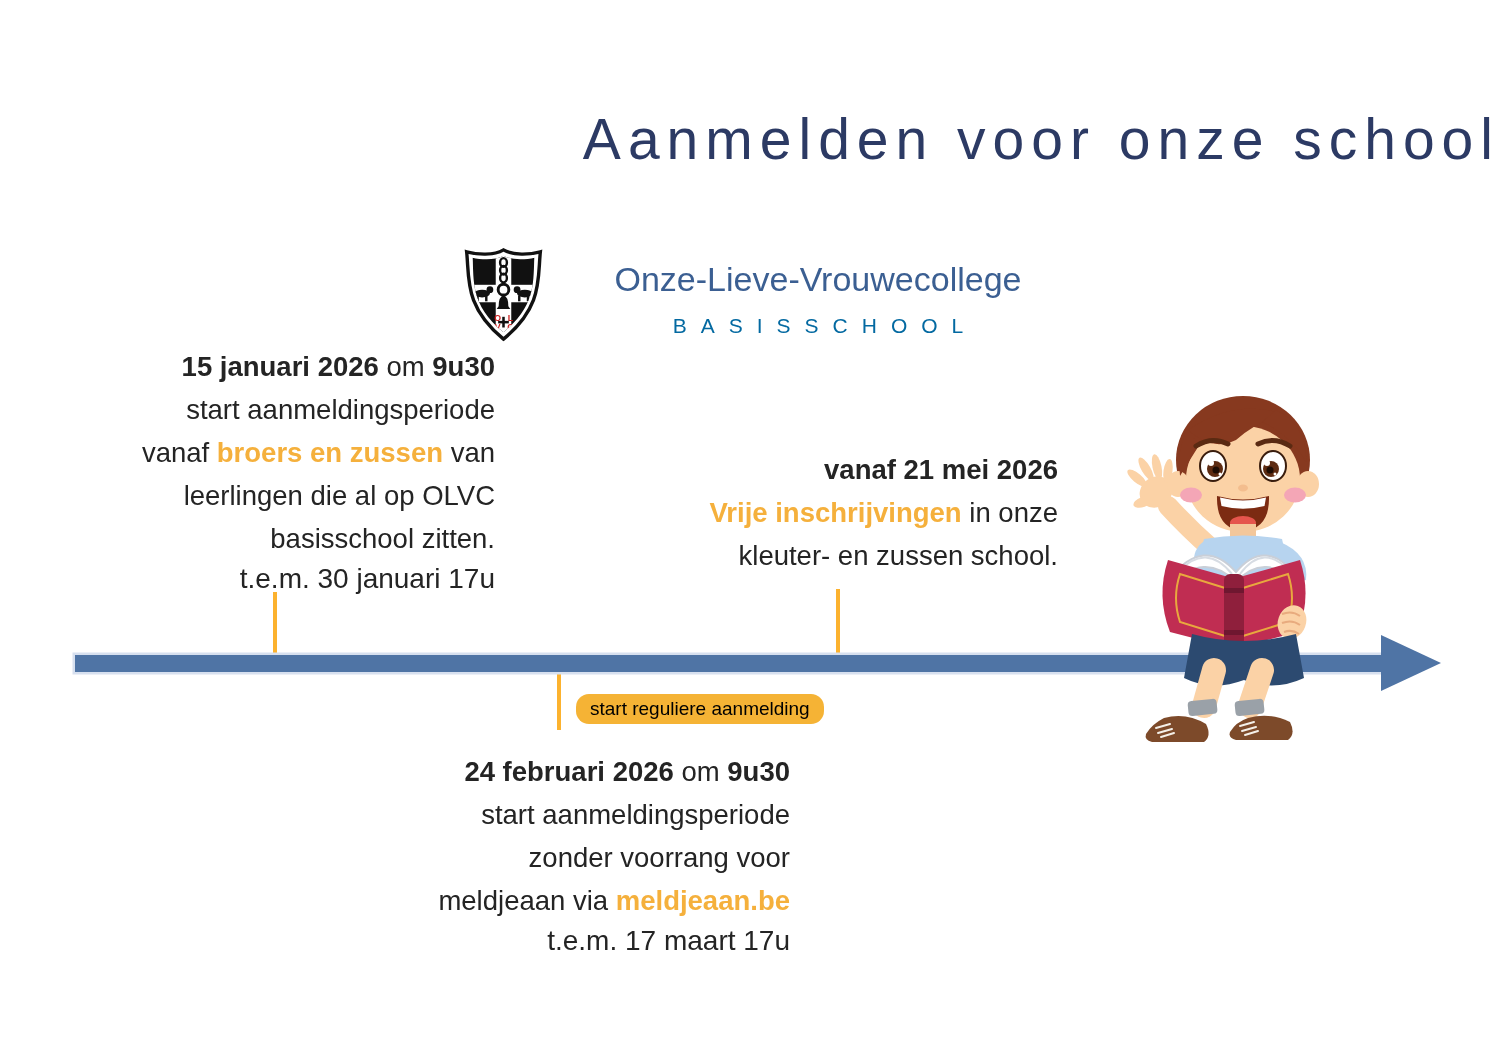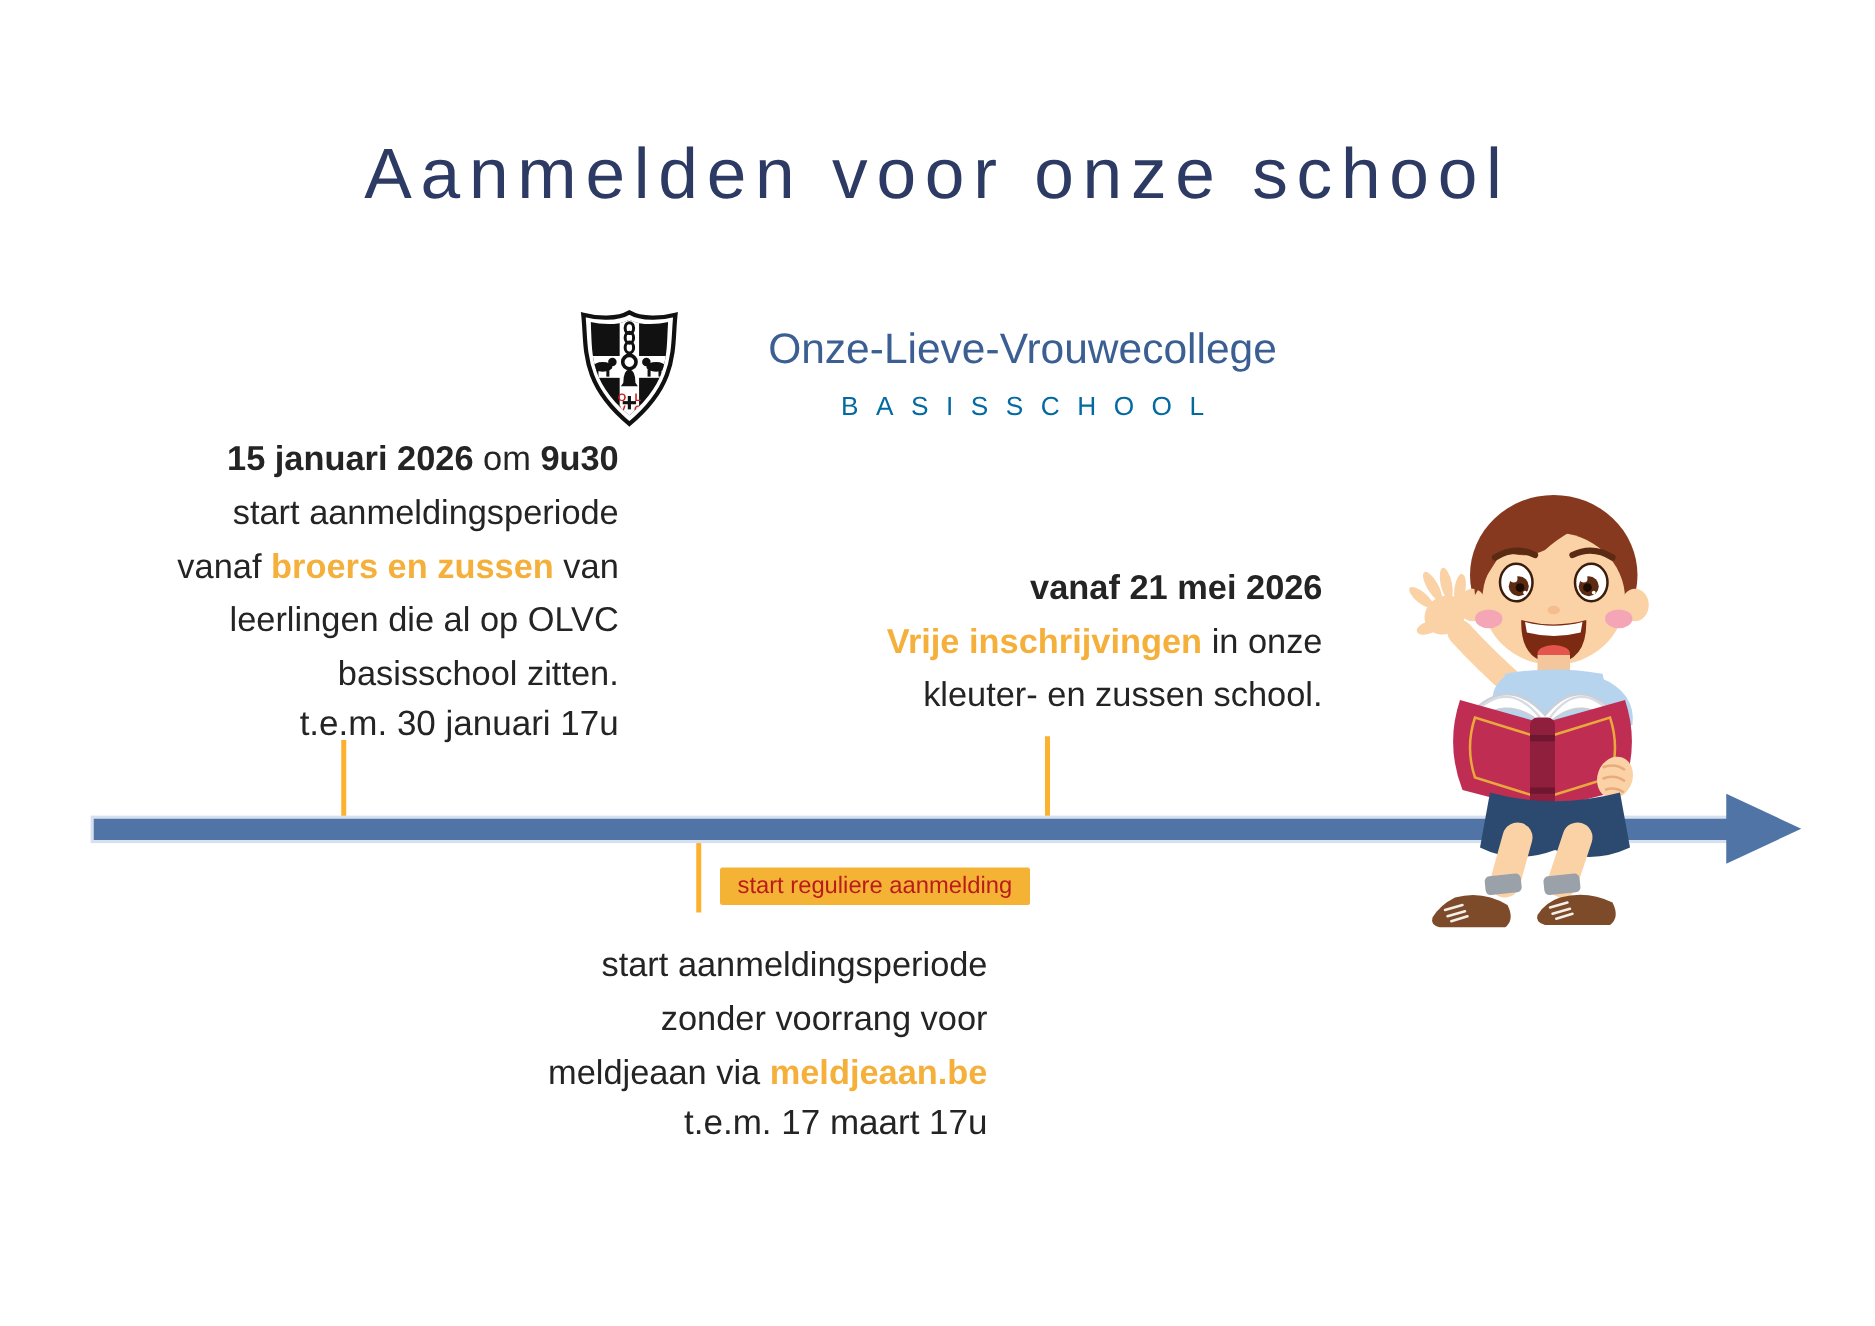--- a/index.html
+++ b/index.html
@@ -3,21 +3,21 @@
 <meta charset="utf-8">
 <style>
   html,body { margin:0; padding:0; background:#ffffff; }
   .canvas {
     position:relative; width:1500px; height:1061px; background:#ffffff;
     overflow:hidden; font-family:"Liberation Sans", sans-serif; color:#242424;
   }
   
   .title {
     position:absolute; left:0; top:106px; width:100%;
-    text-align:center; font-size:57px; font-weight:400; letter-spacing:7px;
+    text-align:right; font-size:57px; font-weight:400; letter-spacing:7px;
     color:#2c3a64;
   }
   
   .crest { position:absolute; left:455px; top:246px; width:97px; height:97px; }
   .brand { position:absolute; left:603px; top:258px; width:430px; text-align:center; }
   .brand-name { font-size:34px; color:#3b5f92; line-height:42px; }
   .brand-sub  { font-size:21px; color:#0369a1; letter-spacing:14px; text-indent:14px; margin-top:14px; }
   
   .block { position:absolute; text-align:right; font-size:27.5px; line-height:43px; }
   .block .small { font-size:28px; line-height:30px; margin-top:4px; }
@@ -35,22 +35,22 @@
     position:absolute; left:1381px; top:635px; width:0; height:0; z-index:1;
     border-top:28px solid transparent; border-bottom:28px solid transparent;
     border-left:60px solid #4f74a5;
   }
   .tick { position:absolute; width:4px; background:#fcb22e; z-index:0; }
   .tick-siblings { left:273px; top:592px; height:63px; }
   .tick-free     { left:836px; top:589px; height:66px; }
   .tick-regular  { left:557px; top:672px; height:58px; }
   .badge {
     position:absolute; left:576px; top:694px; z-index:2;
-    background:#f5b335; color:#b91c1c; font-size:19px; line-height:30px;
-    padding:0 14px; border-radius:2px; white-space:nowrap;
+    background:#f5b335; color:#000000; font-size:19px; line-height:30px;
+    padding:0 14px; border-radius:13px; white-space:nowrap;
   }
   
   .boy { position:absolute; left:1116px; top:382px; width:216px; height:360px; z-index:3; }
 </style>
 </head>
 <body>
 
 <div class="canvas">
 
   <div class="title">Aanmelden voor onze school</div>
@@ -123,20 +123,21 @@
   </div>
 
   <div class="tl-bar"></div>
   <div class="tl-arrowhead"></div>
   <div class="tick tick-siblings"></div>
   <div class="tick tick-free"></div>
   <div class="tick tick-regular"></div>
   <div class="badge">start reguliere aanmelding</div>
 
   <div class="block block-bottom">
+    <div><span class="b">24 februari 2026</span><span> om </span><span class="b">9u30</span></div>
     <div>start aanmeldingsperiode</div>
     <div>zonder voorrang voor</div>
     <div><span>meldjeaan via </span><span class="hl">meldjeaan.be</span></div>
     <div class="small">t.e.m. 17 maart 17u</div>
   </div>
 
   <svg class="boy" viewBox="0 0 216 360">
 
     <path d="M97,168 Q72,146 52,124" stroke="#fbd2a6" stroke-width="20" stroke-linecap="round" fill="none"></path>
     <g fill="#fbd2a6">

